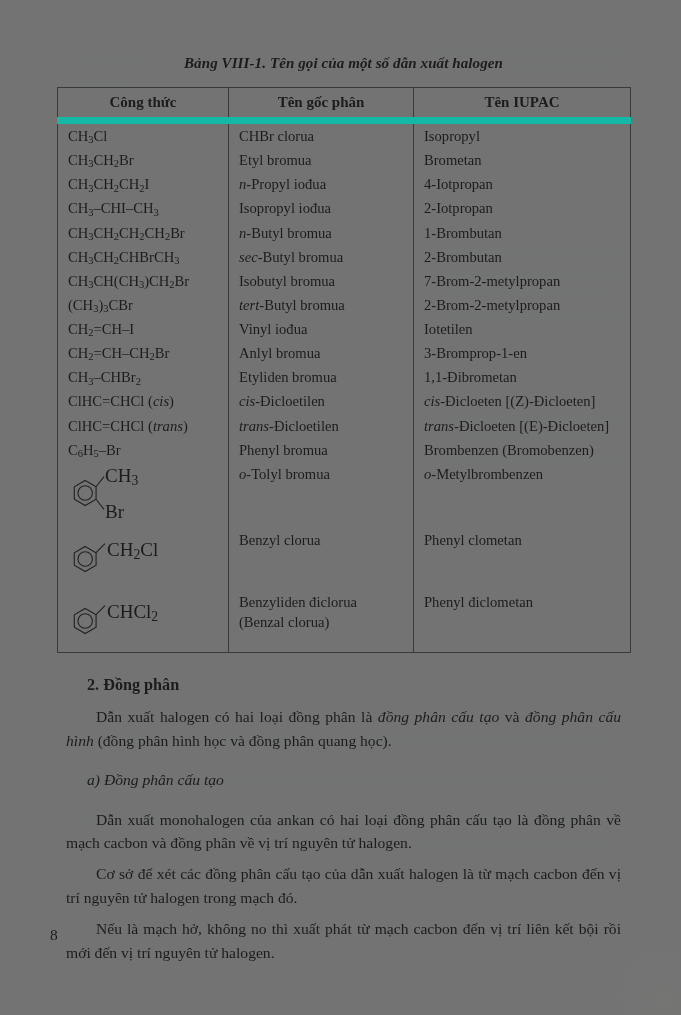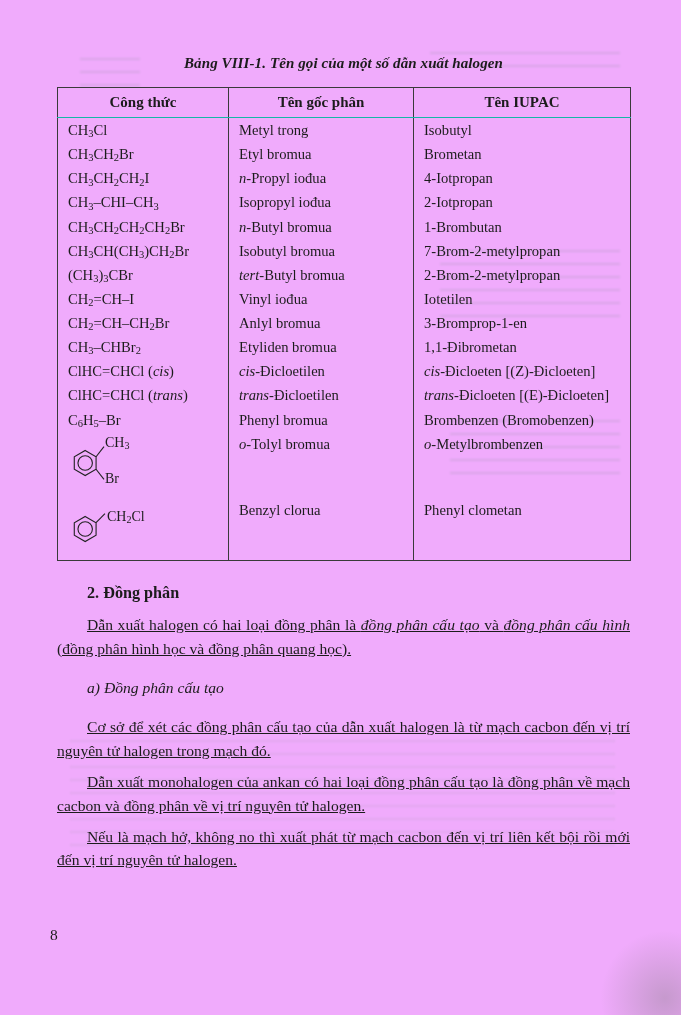--- a/index.html
+++ b/index.html
@@ -1,19 +1,19 @@
 <!DOCTYPE html>
 <html><head>
 <meta charset="utf-8">
 <style>
   html,body { margin:0; padding:0; background:#ffffff; }
   .paper {
     position:relative;
     width:681px; height:1015px;
-    background:#f0abfc;
+    background:#737373;
     overflow:hidden;
     color:#1c1c1c;
     font-family:"Liberation Serif","DejaVu Serif",serif;
   }
   .content { position:absolute; left:57px; top:55px; width:573px; }
 
   .table-title {
     text-align:center;
     font-weight:bold;
     font-style:italic;
@@ -22,21 +22,21 @@
     letter-spacing:.1px;
   }
 
   table.halogen {
     width:100%;
     border-collapse:collapse;
     border:1px solid #3a3a3a;
     table-layout:fixed;
   }
   table.halogen th {
-    border-bottom:1px solid #14b8a6;
+    border-bottom:7px solid #14b8a6;
     font-weight:bold;
     font-size:15px;
     padding:6px 4px;
     text-align:center;
   }
   table.halogen th + th, table.halogen td + td { border-left:1px solid #3a3a3a; }
   table.halogen td {
     padding:2px 10px;
     font-size:14.6px;
     vertical-align:top;
@@ -44,29 +44,29 @@
   }
   sub { font-size:0.72em; line-height:0; position:relative; bottom:-0.22em; vertical-align:baseline; }
   .it { font-style:italic; }
 
   
   .benz { display:inline-block; position:relative; margin:2px 0 1px 0; }
   .benz2 { width:140px; height:54px; }
   .benz1 { width:140px; height:50px; }
   .ringsvg { position:absolute; left:0; top:0; width:44px; height:54px; }
   .ringsvg polygon, .ringsvg circle, .ringsvg line { fill:none; stroke:#222; stroke-width:1.15; }
-  .benz .blabel { position:absolute; font-size:14px; white-space:nowrap; }
+  .benz .blabel { position:absolute; font-size:19px; white-space:nowrap; }
   .benz2 .pos0 { left:37px; top:-3px; }
   .benz2 .pos1 { left:37px; top:33px; }
   .benz1 .pos0 { left:39px; top:5px; }
 
   
   .text-block { margin-top:20px; font-size:15.6px; line-height:1.5; }
   .sec-heading { font-weight:bold; font-size:16.2px; margin:8px 0 6px 30px; }
-  .para { text-indent:30px; text-align:justify; margin:8px 0;text-decoration:underline; }
+  .para { text-indent:30px; text-align:justify; margin:8px 9px; }
   .subheading { text-indent:30px; margin:16px 0; }
 
   .page-number { position:absolute; left:50px; top:926px; font-size:15.5px; }
 
   
   .bleed {
     position:absolute;
     background:repeating-linear-gradient(180deg, rgba(104,146,124,0.16) 0 2px, rgba(104,146,124,0) 2px 13px);
     filter:blur(1.2px);
     pointer-events:none;
@@ -101,42 +101,47 @@
       <thead>
         <tr>
           <th>Công thức</th>
           <th>Tên gốc phân</th>
           <th>Tên IUPAC</th>
         </tr>
       </thead>
       <tbody>
           <tr>
             <td><span>CH</span><sub>3</sub><span>Cl</span></td>
-            <td><span>Metyl trong</span></td>
-            <td><span>Isobutyl</span></td>
+            <td><span>CHBr clorua</span></td>
+            <td><span>Isopropyl</span></td>
           </tr>
           <tr>
             <td><span>CH</span><sub>3</sub><span>CH</span><sub>2</sub><span>Br</span></td>
             <td><span>Etyl bromua</span></td>
             <td><span>Brometan</span></td>
           </tr>
           <tr>
             <td><span>CH</span><sub>3</sub><span>CH</span><sub>2</sub><span>CH</span><sub>2</sub><span>I</span></td>
             <td><span class="it">n</span><span>-Propyl iođua</span></td>
             <td><span>4-Iotpropan</span></td>
           </tr>
           <tr>
             <td><span>CH</span><sub>3</sub><span>–CHI–CH</span><sub>3</sub></td>
             <td><span>Isopropyl iođua</span></td>
             <td><span>2-Iotpropan</span></td>
           </tr>
           <tr>
             <td><span>CH</span><sub>3</sub><span>CH</span><sub>2</sub><span>CH</span><sub>2</sub><span>CH</span><sub>2</sub><span>Br</span></td>
             <td><span class="it">n</span><span>-Butyl bromua</span></td>
             <td><span>1-Brombutan</span></td>
+          </tr>
+          <tr>
+            <td><span>CH</span><sub>3</sub><span>CH</span><sub>2</sub><span>CHBrCH</span><sub>3</sub></td>
+            <td><span class="it">sec</span><span>-Butyl bromua</span></td>
+            <td><span>2-Brombutan</span></td>
           </tr>
           <tr>
             <td><span>CH</span><sub>3</sub><span>CH(CH</span><sub>3</sub><span>)CH</span><sub>2</sub><span>Br</span></td>
             <td><span>Isobutyl bromua</span></td>
             <td><span>7-Brom-2-metylpropan</span></td>
           </tr>
           <tr>
             <td><span>(CH</span><sub>3</sub><span>)</span><sub>3</sub><span>CBr</span></td>
             <td><span class="it">tert</span><span>-Butyl bromua</span></td>
             <td><span>2-Brom-2-metylpropan</span></td>
@@ -183,30 +188,39 @@
           </tr>
           <tr>
             <td><span class="benz benz1"><svg viewBox="0 0 44 56" class="ringsvg">
                   <polygon points="17,15 28.3,21.5 28.3,34.5 17,41 5.7,34.5 5.7,21.5"></polygon>
                   <circle cx="17" cy="28" r="7.5"></circle>
                   <line x1="28.3" y1="21.5" x2="37.5" y2="12"></line>
                 </svg><span class="blabel pos0"><span>CH</span><sub>2</sub><span>Cl</span></span></span></td>
             <td><span>Benzyl clorua</span></td>
             <td><span>Phenyl clometan</span></td>
           </tr>
+          <tr>
+            <td><span class="benz benz1"><svg viewBox="0 0 44 56" class="ringsvg">
+                  <polygon points="17,15 28.3,21.5 28.3,34.5 17,41 5.7,34.5 5.7,21.5"></polygon>
+                  <circle cx="17" cy="28" r="7.5"></circle>
+                  <line x1="28.3" y1="21.5" x2="37.5" y2="12"></line>
+                </svg><span class="blabel pos0"><span>CHCl</span><sub>2</sub></span></span></td>
+            <td><span>Benzyliden điclorua</span><br><span>(Benzal clorua)</span></td>
+            <td><span>Phenyl điclometan</span></td>
+          </tr>
         </tbody>
     </table>
 
     <div class="text-block">
       <div class="sec-heading">2. Đồng phân</div>
       <div>
           <p class="para"><span>Dẫn xuất halogen có hai loại đồng phân là </span><span class="it">đồng phân cấu tạo</span><span> và </span><span class="it">đồng phân cấu hình</span><span> (đồng phân hình học và đồng phân quang học).</span></p>
           <p class="subheading"><span class="it">a) Đồng phân cấu tạo</span></p>
+          <p class="para"><span>Dẫn xuất monohalogen của ankan có hai loại đồng phân cấu tạo là đồng phân về mạch cacbon và đồng phân về vị trí nguyên tử halogen.</span></p>
           <p class="para"><span>Cơ sở để xét các đồng phân cấu tạo của dẫn xuất halogen là từ mạch cacbon đến vị trí nguyên tử halogen trong mạch đó.</span></p>
-          <p class="para"><span>Dẫn xuất monohalogen của ankan có hai loại đồng phân cấu tạo là đồng phân về mạch cacbon và đồng phân về vị trí nguyên tử halogen.</span></p>
           <p class="para"><span>Nếu là mạch hở, không no thì xuất phát từ mạch cacbon đến vị trí liên kết bội rồi mới đến vị trí nguyên tử halogen.</span></p>
         </div>
     </div>
 
   </div>
 
   <div class="page-number">8</div>
 
 </div>
 

